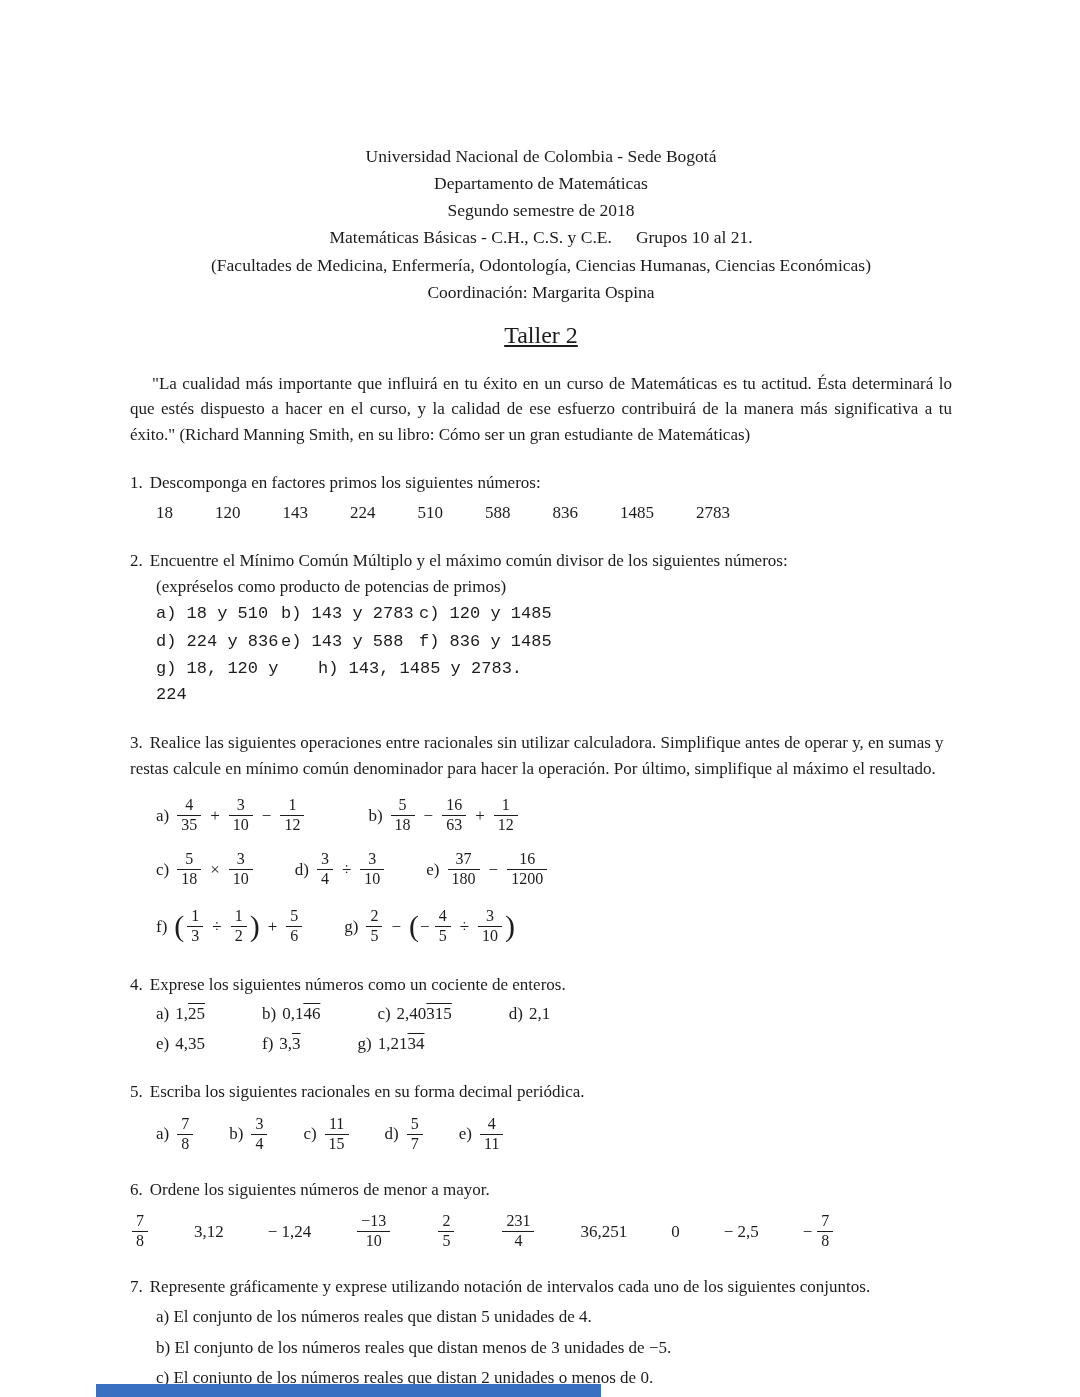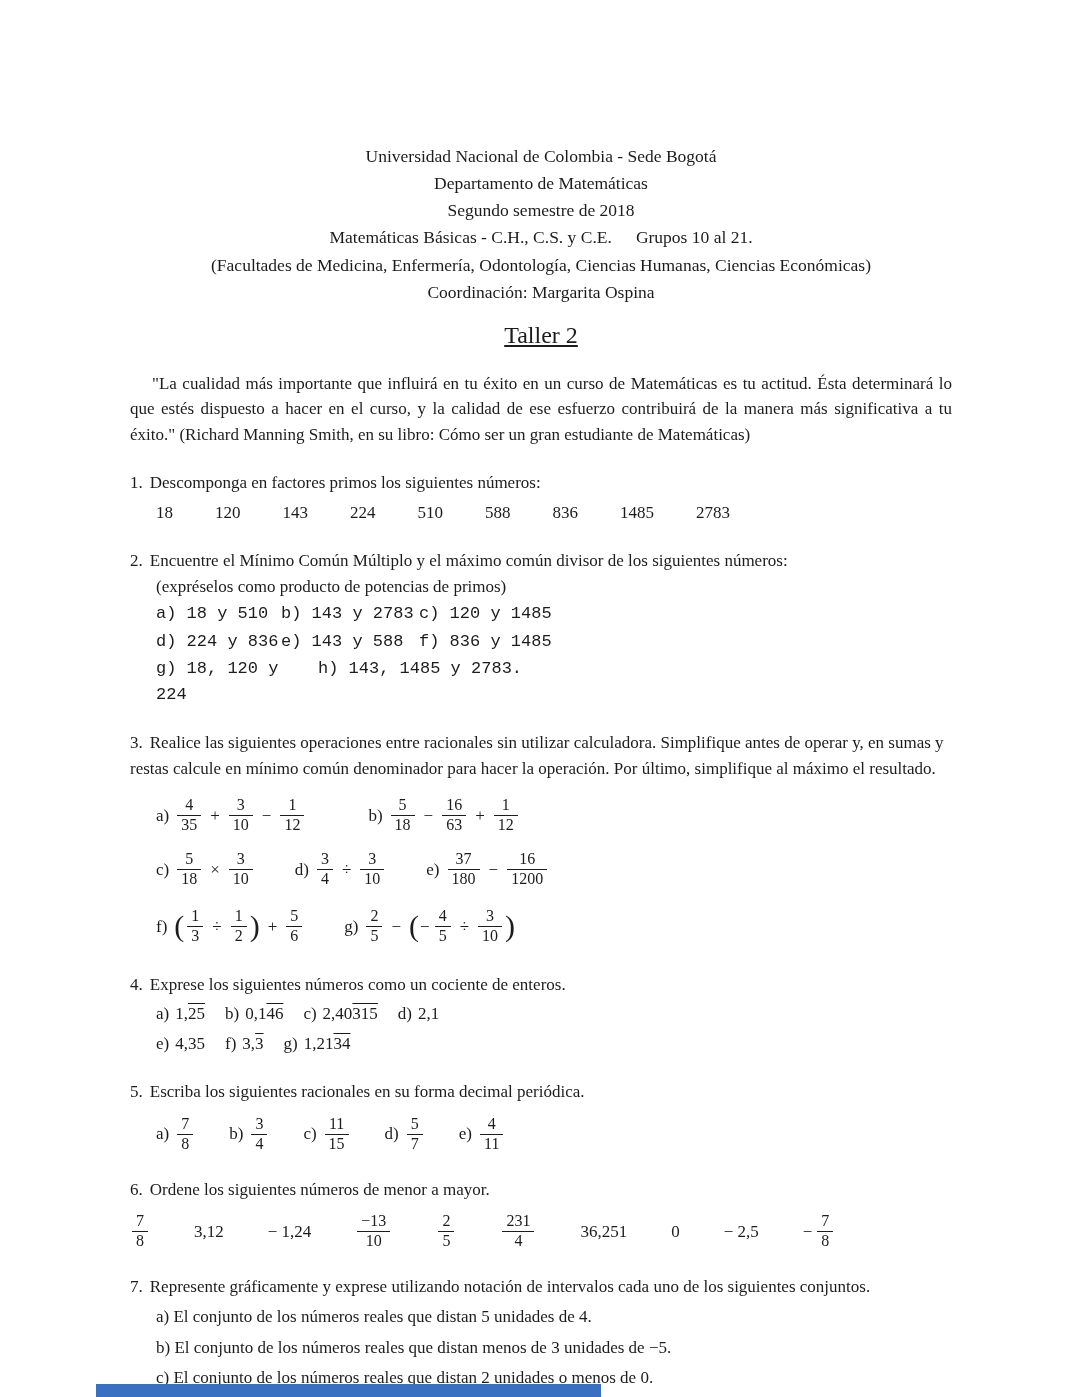--- a/index.html
+++ b/index.html
@@ -29,21 +29,21 @@
   .gapB { margin-left:40px; }
   .mlabel { margin-right:6px; }
   .mop { margin:0 7px; }
   .mneg { margin-right:3px; }
   .frac { display:inline-flex; flex-direction:column; vertical-align:middle;
           text-align:center; margin:0 2px; font-size:16px; line-height:1.18; }
   .fnum { padding:0 4px; border-bottom:1px solid #1c1c1c; }
   .fden { padding:0 4px; }
   .bigp { font-size:30px; font-weight:400; position:relative; top:-1px; margin:0 1px; }
   .ovl { text-decoration:overline; }
-  .p4row { display:flex; margin:4px 0 0 26px; gap:20px; }
+  .p4row { display:flex; margin:4px 0 0 26px; gap:57px; }
   .p5row { display:flex; align-items:center; margin:10px 0 6px 26px; gap:34px; }
   .p6row { display:flex; align-items:center; margin:10px 0 4px 0; gap:44px; }
   .p7item { margin:5px 0 0 26px; }
   .bottom-bar { position:absolute; left:96px; bottom:0; width:505px; height:13px; background:#3a70c2; }
 </style>
 </head>
 <body>
 
 <div class="page">
 

